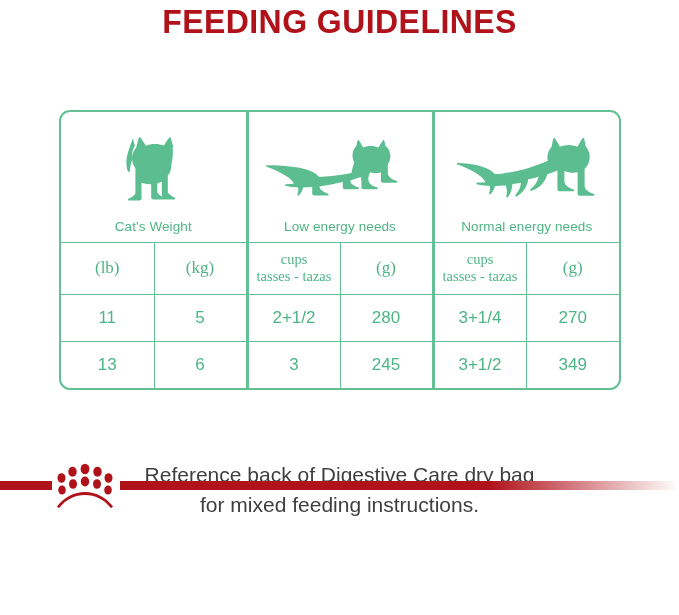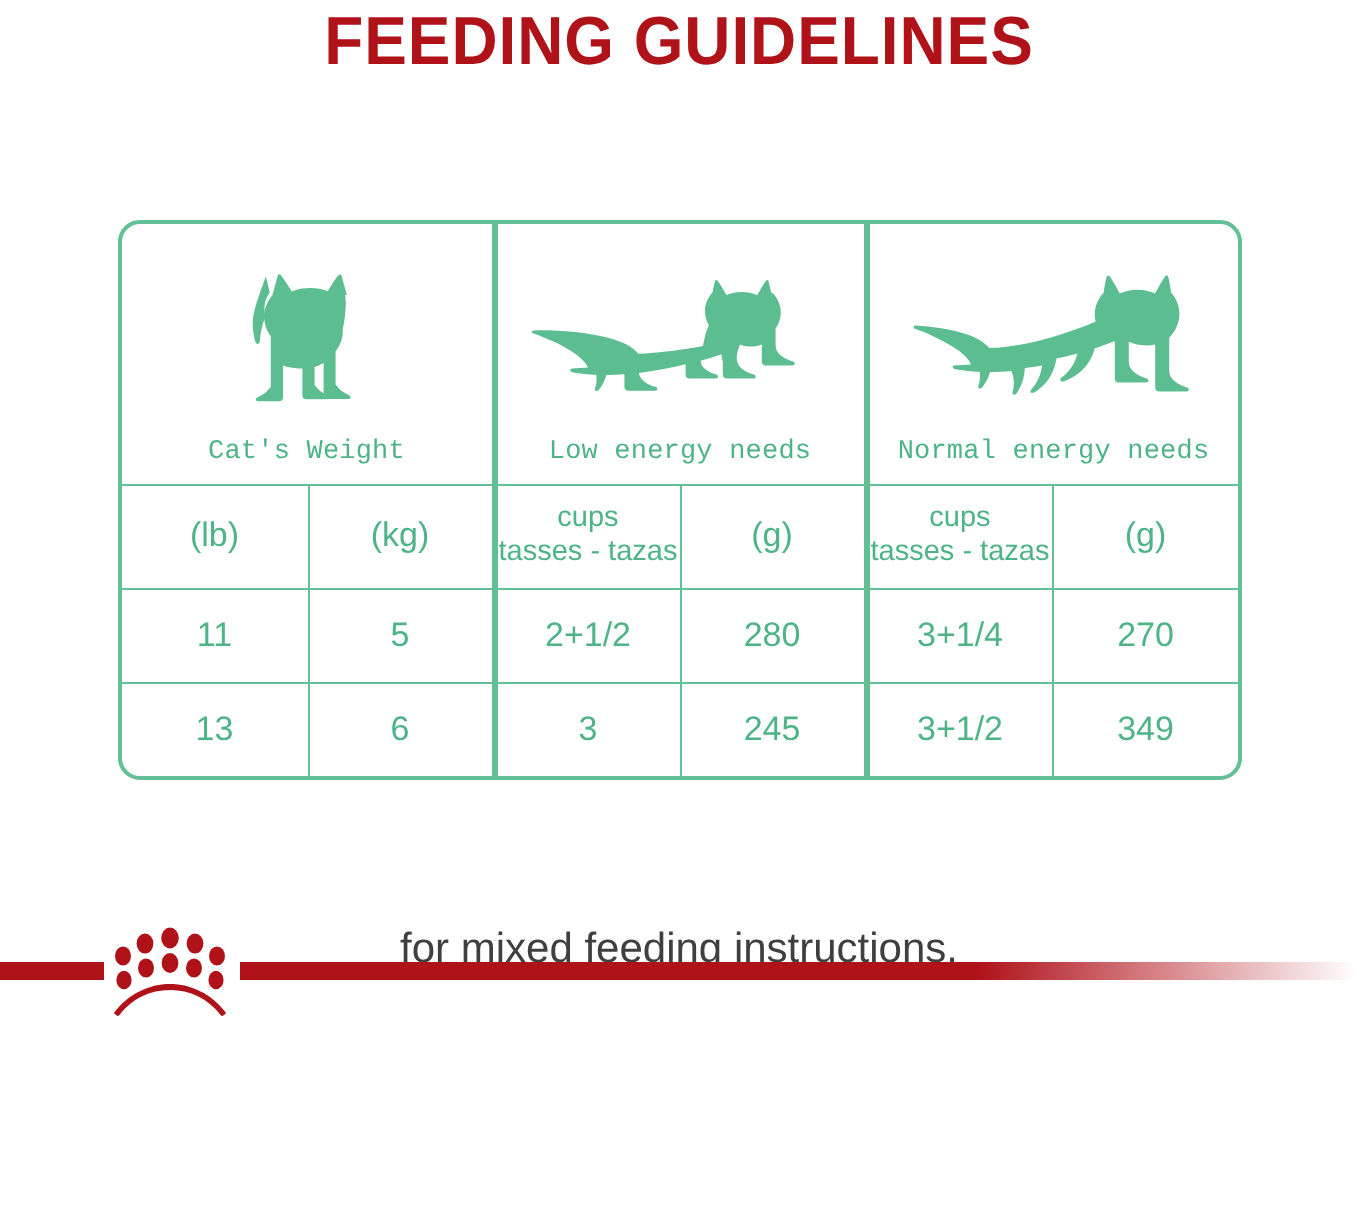--- a/index.html
+++ b/index.html
@@ -57,21 +57,21 @@
     text-align: center;
     vertical-align: middle;
     color: #4eb487;
     font-size: 17px;
     padding: 0;
   }
 
   
   table.guide tr td:first-child { border-left: none; }
   table.guide tr td:last-child  { border-right: none; }
-  table.guide tr:first-child td { border-top: none; font-family: Liberation Mono, monospace; }
+  table.guide tr:first-child td { border-top: none; }
   table.guide tr:last-child td  { border-bottom: none; }
 
   
   td.group-sep-left  { border-left: 3px solid #63c094 !important; margin-left: 12px; }
 
   
   .icon-cell {
     height: 130px;
     padding: 10px 4px 8px 4px !important;
   }
@@ -86,21 +86,21 @@
   .icon-label {
     margin-top: 7px;
     font-size: 13.5px;
     color: #4eb487;
     font-weight: normal;
     white-space: nowrap;
     letter-spacing: 0.1px;
   }
 
   
-  .subhead td { height: 52px; font-size: 16.5px; }
+  .subhead td { height: 52px; font-size: 16.5px; font-family: Liberation Serif, serif; }
   .sub-two {
     line-height: 1.18;
     font-size: 14.5px;
   }
   .sub-two .l1 { display: block; }
   .sub-two .l2 { display: block; }
 
   
   .data-row td { height: 47px; font-size: 19px; }
 
@@ -241,20 +241,21 @@
         <td>245</td>
         <td class="group-sep-left">3+1/2</td>
         <td>349</td>
       </tr>
 
     </tbody>
       </table>
   </div>
 
   <div class="reference">
+    <span>Reference back of Digestive Care dry bag</span>
     <span>for mixed feeding instructions.</span>
   </div>
 
   <div class="footer">
     <div class="bar-left"></div>
     <div class="bar-right"></div>
     <div class="crown">
       <svg width="64" height="48" viewBox="0 0 64 48">
         <g fill="#b0121a">
           <ellipse cx="32" cy="9" rx="4.4" ry="5.2"></ellipse>

